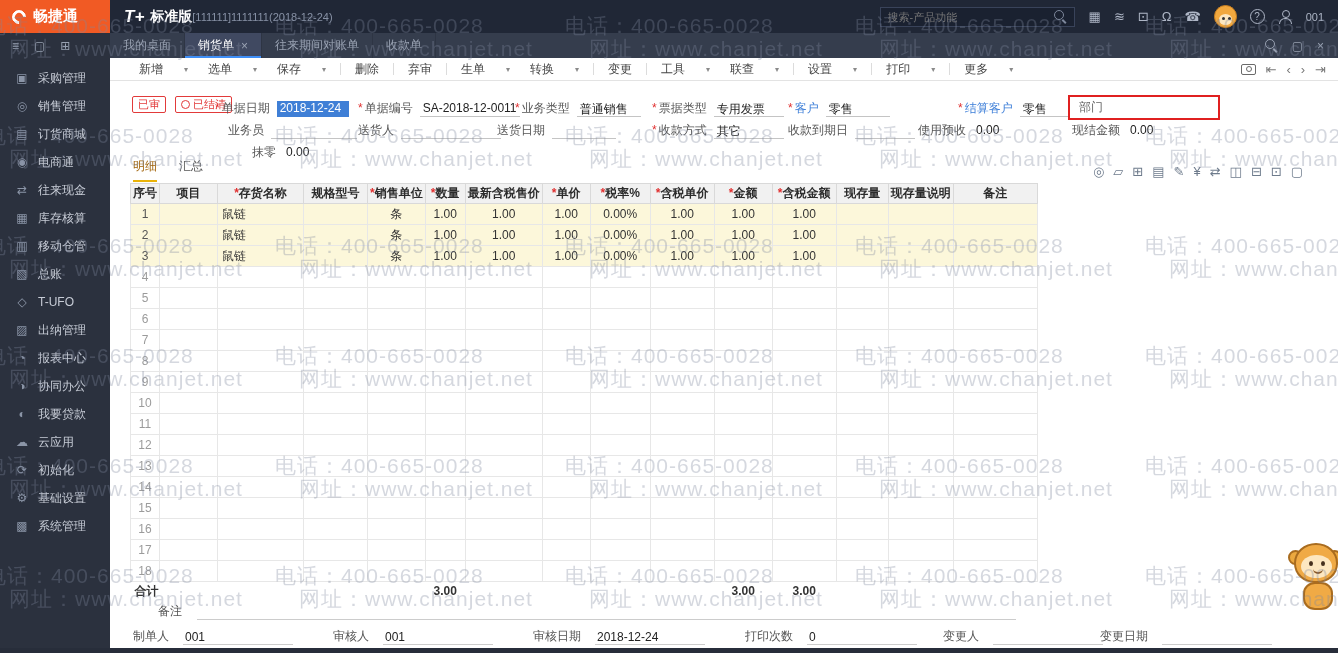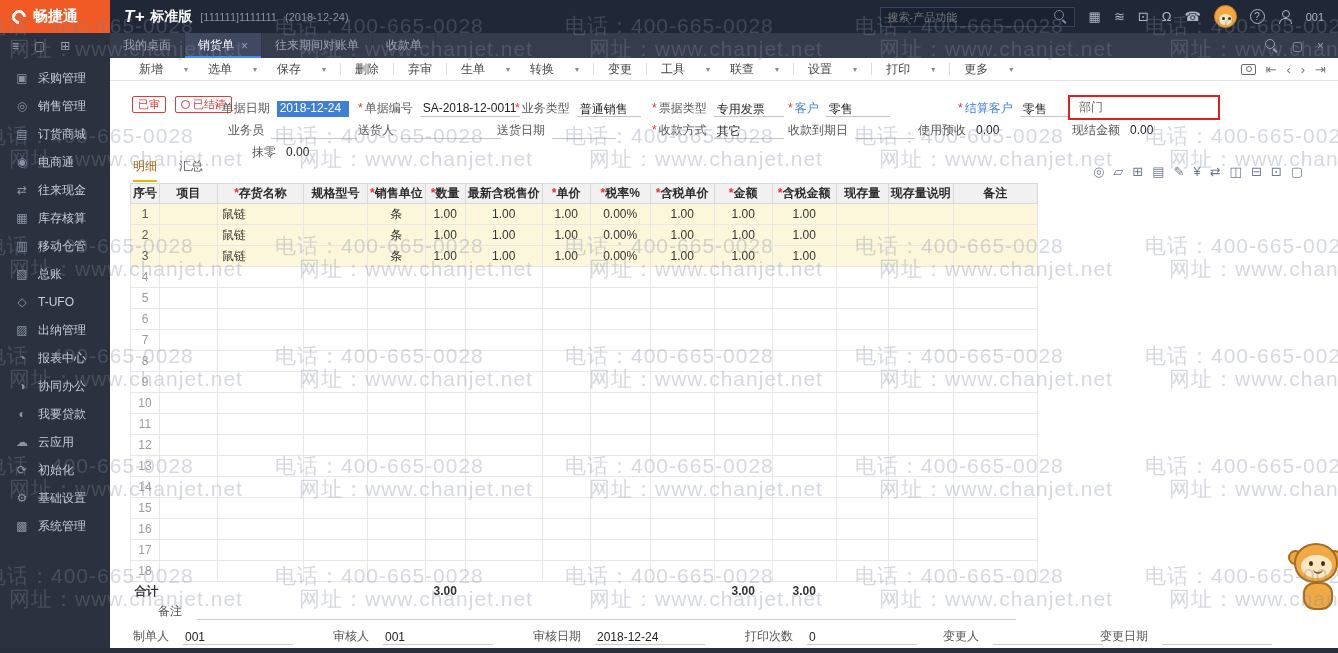--- a/index.html
+++ b/index.html
@@ -5,21 +5,21 @@
 *{margin:0;padding:0;box-sizing:border-box}
 body{font-family:"Liberation Sans","DejaVu Sans",sans-serif;background:#888}
 #app{position:relative;width:1338px;height:653px;background:#fff;overflow:hidden;font-size:12px;color:#333}
 
 
 .header{position:absolute;left:0;top:0;width:100%;height:33px;background:#202736;display:flex;align-items:center;z-index:10}
 .logo{width:110px;height:33px;background:#f15a24;display:flex;align-items:center;gap:7px;padding-left:12px;color:#fff;font-weight:bold;font-size:15px;flex:none}
 .logo-mark{width:14px;height:14px;border:3px solid #fff;border-radius:50%;border-right-color:transparent;transform:rotate(45deg);flex:none}
 .brand-mark{color:#fff;font-size:17px;font-weight:bold;font-style:italic;margin-left:14px}
 .edition{color:#fff;font-size:14px;font-weight:bold;margin-left:6px}
-.account{color:#8791a5;font-size:11px;margin-left:8px}
+.account{color:#8791a5;font-size:11px;margin-left:0}
 .header-right{margin-left:auto;display:flex;align-items:center;gap:14px;padding-right:14px}
 .search-box{width:195px;height:20px;background:#1a2130;border:1px solid #39435a;display:flex;align-items:center;padding:0 7px;color:#7d879b}
 .search-box input{flex:1;background:transparent;border:none;outline:none;color:#c6cedf;font-size:11px;font-family:inherit}
 .hicons{display:flex;align-items:center;gap:13px;color:#aeb6c6}
 .hicon{font-size:13px;cursor:pointer;line-height:1}
 .hicon.circled{width:15px;height:15px;border:1px solid #aeb6c6;border-radius:50%;font-size:10px;display:inline-flex;align-items:center;justify-content:center}
 .uid{color:#aeb6c6;font-size:11px}
 .magnifier{position:relative;width:13px;height:13px;display:inline-block;cursor:pointer}
 .magnifier::before{content:"";position:absolute;left:0;top:0;width:8px;height:8px;border:1.5px solid currentColor;border-radius:50%}
 .magnifier::after{content:"";position:absolute;left:9px;top:9px;width:5px;height:1.5px;background:currentColor;transform:rotate(45deg);transform-origin:0 0}

